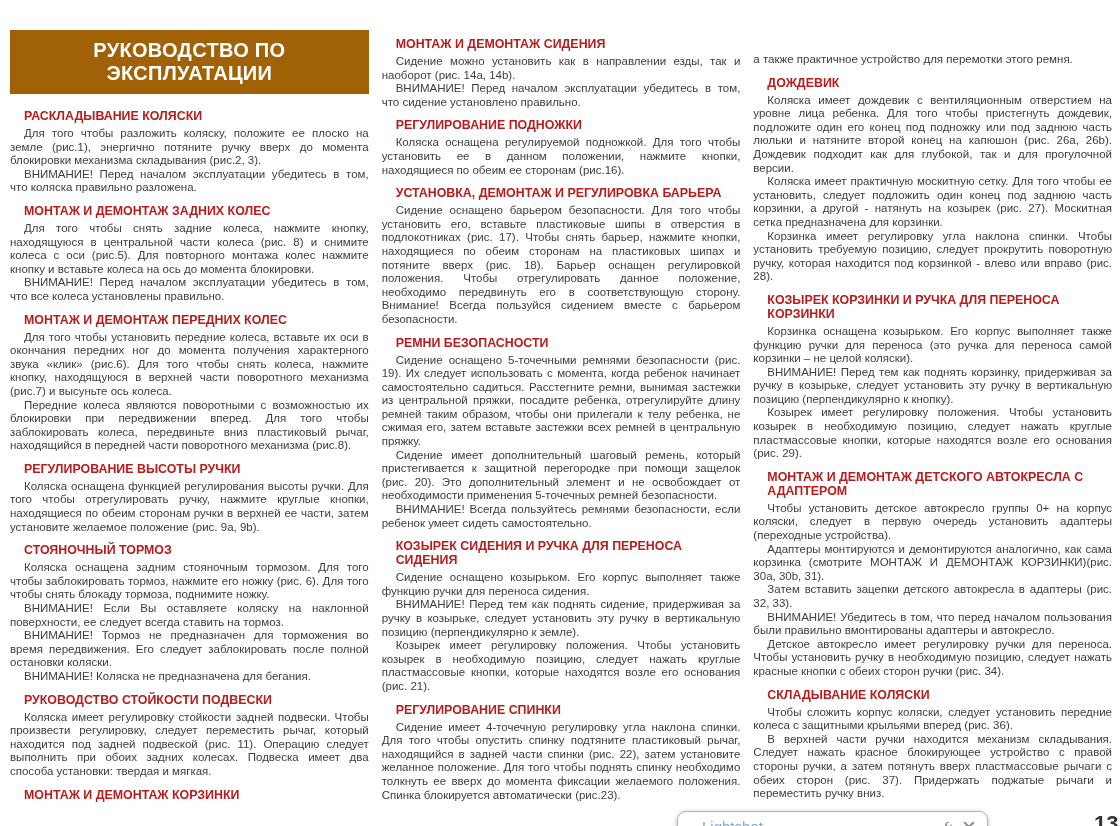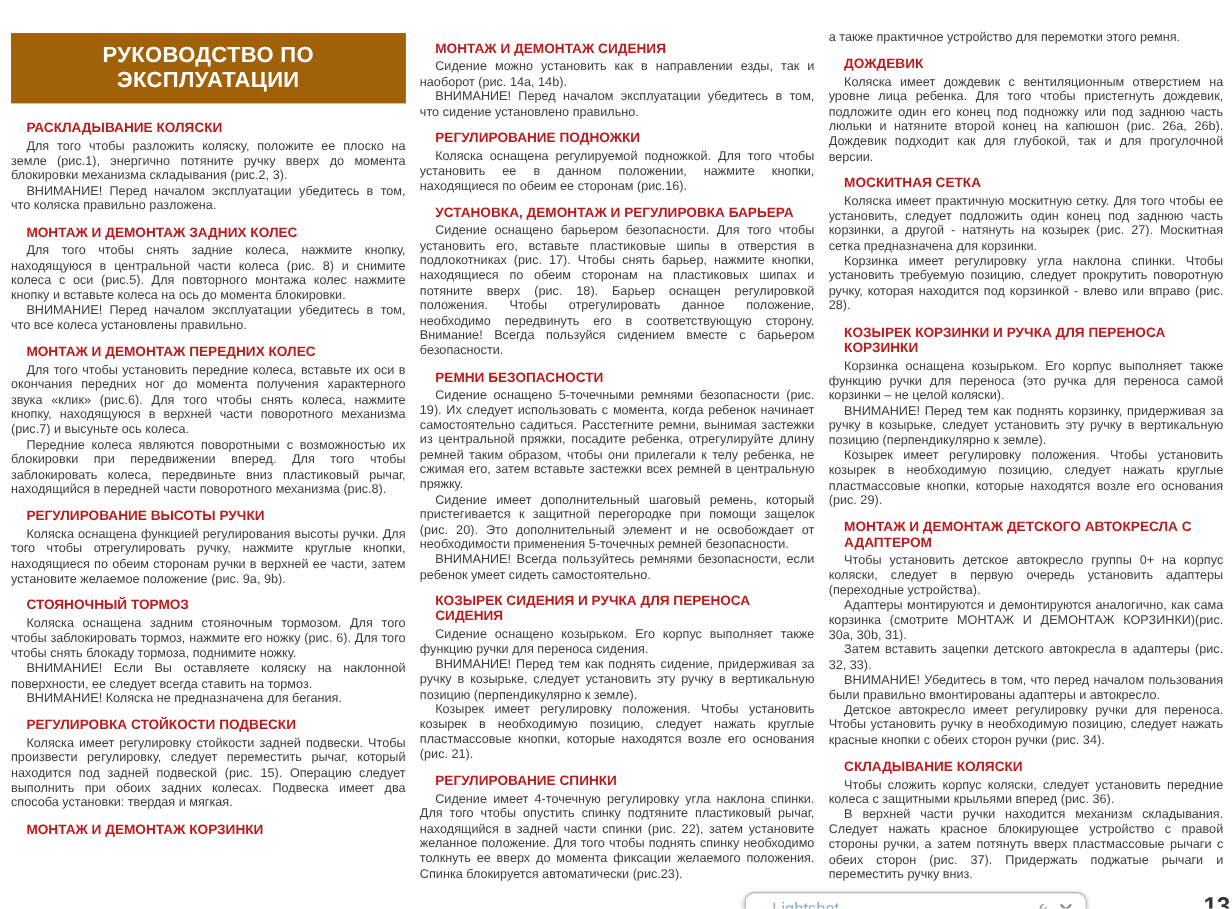--- a/index.html
+++ b/index.html
@@ -21,21 +21,21 @@
   }
   .col-mid .col-content, .col-right .col-content { padding-top:28px; }
   .heading {
     font-weight:bold; font-size:12.4px; color:#b91c1c;
     padding-left:14px; margin:9px 0 4px 0;
   }
   p.para {
     font-size:11.5px; line-height:13.6px; color:#3D3D3D;
     text-align:justify; text-indent:14px;
   }
-  p.para.noind { text-indent:0; }
+  p.para.noind { text-indent:0;margin-top:25px; }
   .lightshot {
     position:absolute; left:677px; top:811px; width:311px; height:46px;
     background:#ffffff; border:1px solid #b5b5b5; border-radius:9px;
     box-shadow:0 1px 5px rgba(0,0,0,0.28);
     display:flex; align-items:flex-start;
     padding:6px 12px 0 24px; z-index:5;
   }
   .ls-label { font-size:15px; color:#7FA8CE; }
   .ls-icons { margin-left:auto; display:flex; gap:11px; margin-top:3px; }
   .ls-icons svg { display:block; }
@@ -70,25 +70,26 @@
           <p class="para">Передние колеса являются поворотными с возможностью их блокировки при передвижении вперед. Для того чтобы заблокировать колеса, передвиньте вниз пластиковый рычаг, находящийся в передней части поворотного механизма (рис.8).</p>
         </div>
         <div class="section">
           <div class="heading">РЕГУЛИРОВАНИЕ ВЫСОТЫ РУЧКИ</div>
           <p class="para">Коляска оснащена функцией регулирования высоты ручки. Для того чтобы отрегулировать ручку, нажмите круглые кнопки, находящиеся по обеим сторонам ручки в верхней ее части, затем установите желаемое положение (рис. 9a, 9b).</p>
         </div>
         <div class="section">
           <div class="heading">СТОЯНОЧНЫЙ ТОРМОЗ</div>
           <p class="para">Коляска оснащена задним стояночным тормозом. Для того чтобы заблокировать тормоз, нажмите его ножку (рис. 6). Для того чтобы снять блокаду тормоза, поднимите ножку.</p>
           <p class="para">ВНИМАНИЕ! Если Вы оставляете коляску на наклонной поверхности, ее следует всегда ставить на тормоз.</p>
+          <p class="para">ВНИМАНИЕ! Тормоз не предназначен для торможения во время передвижения. Его следует заблокировать после полной остановки коляски.</p>
           <p class="para">ВНИМАНИЕ! Коляска не предназначена для бегания.</p>
         </div>
         <div class="section">
-          <div class="heading">РЕГУЛИРОВКА СТОЙКОСТИ ПОДВЕСКИ</div>
-          <p class="para">Коляска имеет регулировку стойкости задней подвески. Чтобы произвести регулировку, следует переместить рычаг, который находится под задней подвеской (рис. 15). Операцию следует выполнить при обоих задних колесах. Подвеска имеет два способа установки: твердая и мягкая.</p>
+          <div class="heading">РУКОВОДСТВО СТОЙКОСТИ ПОДВЕСКИ</div>
+          <p class="para">Коляска имеет регулировку стойкости задней подвески. Чтобы произвести регулировку, следует переместить рычаг, который находится под задней подвеской (рис. 11). Операцию следует выполнить при обоих задних колесах. Подвеска имеет два способа установки: твердая и мягкая.</p>
         </div>
         <div class="section">
           <div class="heading">МОНТАЖ И ДЕМОНТАЖ КОРЗИНКИ</div>
         </div>
       </div>
   </div>
 
   <div class="col col-mid">
     <div class="col-content">
         <div class="section">
@@ -126,30 +127,29 @@
   <div class="col col-right">
     <div class="col-content">
         <div class="section">
           <p class="para noind">а также практичное устройство для перемотки этого ремня.</p>
         </div>
         <div class="section">
           <div class="heading">ДОЖДЕВИК</div>
           <p class="para">Коляска имеет дождевик с вентиляционным отверстием на уровне лица ребенка. Для того чтобы пристегнуть дождевик, подложите один его конец под подножку или под заднюю часть люльки и натяните второй конец на капюшон (рис. 26a, 26b). Дождевик подходит как для глубокой, так и для прогулочной версии.</p>
         </div>
         <div class="section">
-          <div class="heading">МОСКИТНАЯ СЕТКА</div>
           <p class="para">Коляска имеет практичную москитную сетку. Для того чтобы ее установить, следует подложить один конец под заднюю часть корзинки, а другой - натянуть на козырек (рис. 27). Москитная сетка предназначена для корзинки.</p>
         </div>
         <div class="section">
           <p class="para">Корзинка имеет регулировку угла наклона спинки. Чтобы установить требуемую позицию, следует прокрутить поворотную ручку, которая находится под корзинкой - влево или вправо (рис. 28).</p>
         </div>
         <div class="section">
           <div class="heading">КОЗЫРЕК КОРЗИНКИ И РУЧКА ДЛЯ ПЕРЕНОСА КОРЗИНКИ</div>
           <p class="para">Корзинка оснащена козырьком. Его корпус выполняет также функцию ручки для переноса (это ручка для переноса самой корзинки – не целой коляски).</p>
-          <p class="para">ВНИМАНИЕ! Перед тем как поднять корзинку, придерживая за ручку в козырьке, следует установить эту ручку в вертикальную позицию (перпендикулярно к земле).</p>
+          <p class="para">ВНИМАНИЕ! Перед тем как поднять корзинку, придерживая за ручку в козырьке, следует установить эту ручку в вертикальную позицию (перпендикулярно к кнопку).</p>
           <p class="para">Козырек имеет регулировку положения. Чтобы установить козырек в необходимую позицию, следует нажать круглые пластмассовые кнопки, которые находятся возле его основания (рис. 29).</p>
         </div>
         <div class="section">
           <div class="heading">МОНТАЖ И ДЕМОНТАЖ ДЕТСКОГО АВТОКРЕСЛА С АДАПТЕРОМ</div>
           <p class="para">Чтобы установить детское автокресло группы 0+ на корпус коляски, следует в первую очередь установить адаптеры (переходные устройства).</p>
           <p class="para">Адаптеры монтируются и демонтируются аналогично, как сама корзинка (смотрите МОНТАЖ И ДЕМОНТАЖ КОРЗИНКИ)(рис. 30a, 30b, 31).</p>
           <p class="para">Затем вставить зацепки детского автокресла в адаптеры (рис. 32, 33).</p>
           <p class="para">ВНИМАНИЕ! Убедитесь в том, что перед началом пользования были правильно вмонтированы адаптеры и автокресло.</p>
           <p class="para">Детское автокресло имеет регулировку ручки для переноса. Чтобы установить ручку в необходимую позицию, следует нажать красные кнопки с обеих сторон ручки (рис. 34).</p>
         </div>

